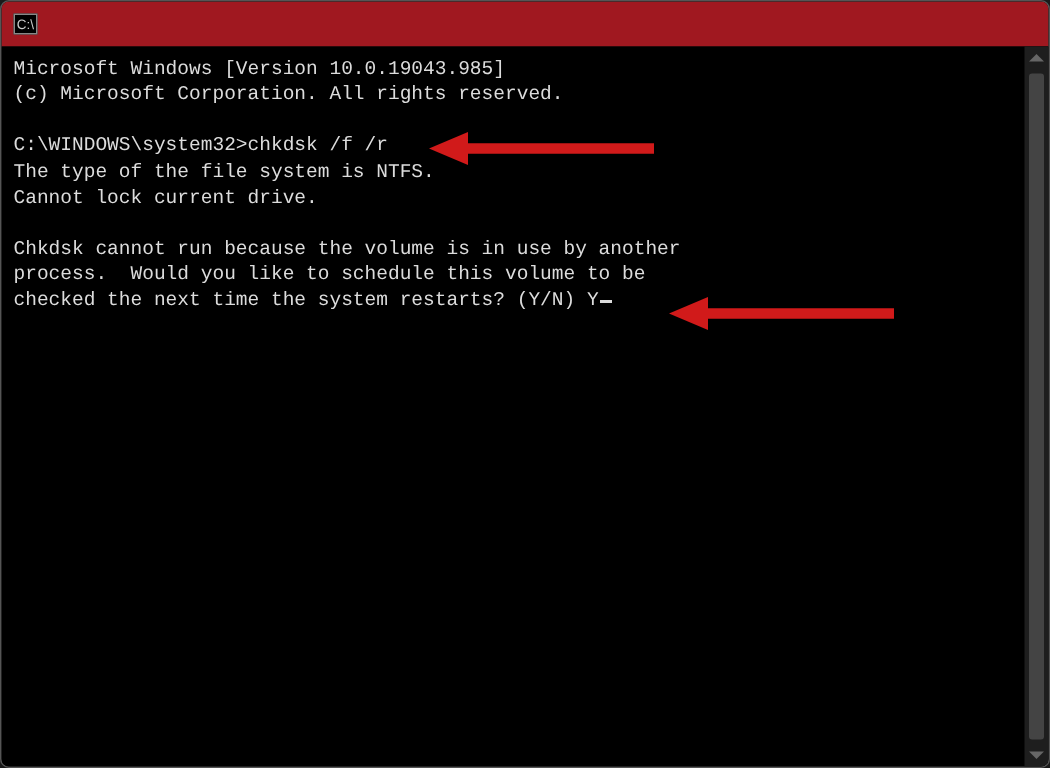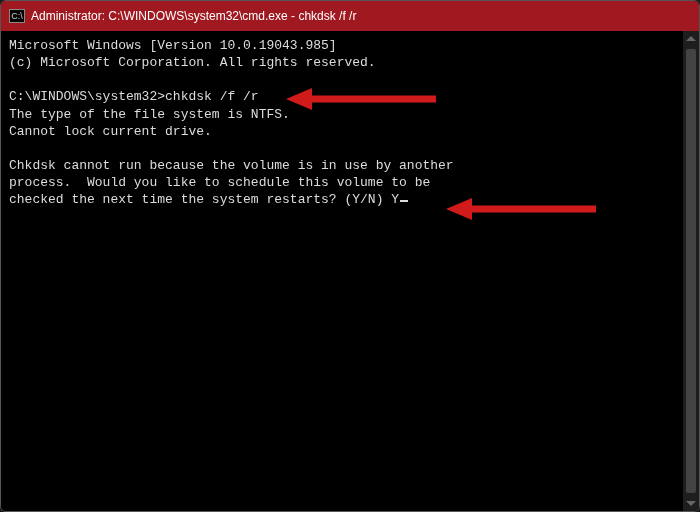--- a/index.html
+++ b/index.html
@@ -102,21 +102,20 @@
       pointer-events: none;
     }
   </style>
 </head>
 <body>
 
 <div class="window">
 
   <div class="titlebar">
     <span class="icon">C:\</span>
-    <span class="title-text">Administrator: C:\WINDOWS\system32\cmd.exe - chkdsk  /f /r</span>
   </div>
 
   <div class="terminal"><span>Microsoft Windows [Version 10.0.19043.985]</span>
 <span>(c) Microsoft Corporation. All rights reserved.</span>
 <span></span>
 <span>C:\WINDOWS\system32&gt;</span><span>chkdsk /f /r</span>
 <span>The type of the file system is NTFS.</span>
 <span>Cannot lock current drive.</span>
 <span></span>
 <span>Chkdsk cannot run because the volume is in use by another</span>

